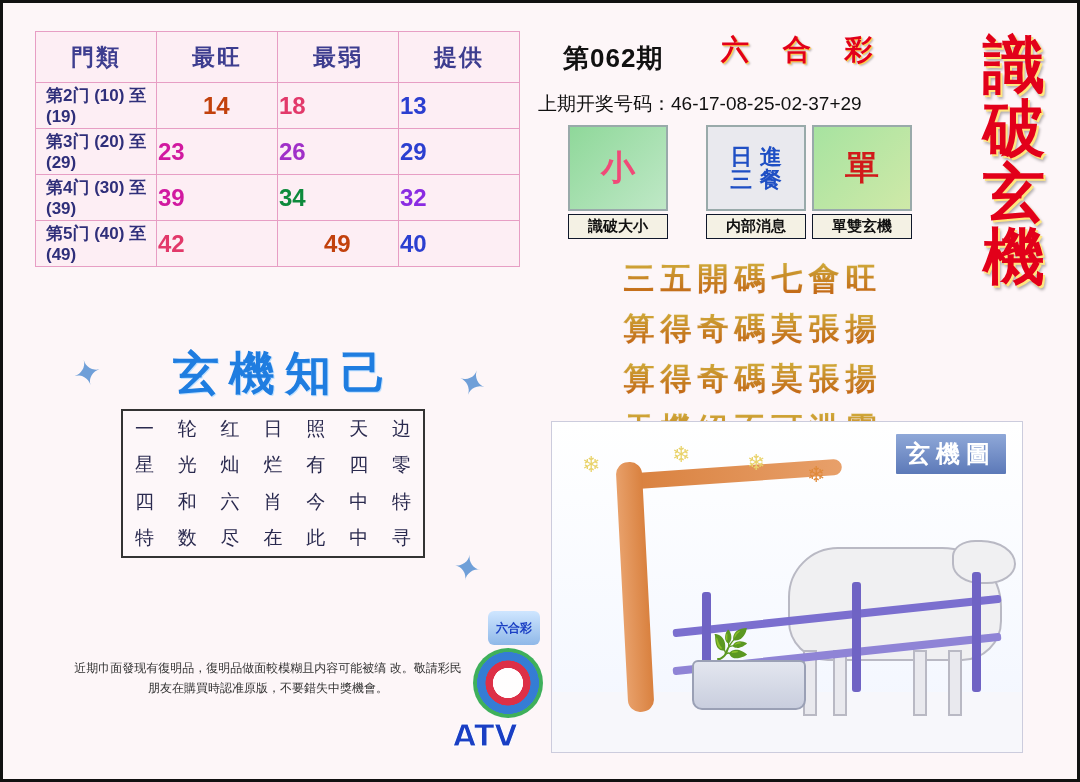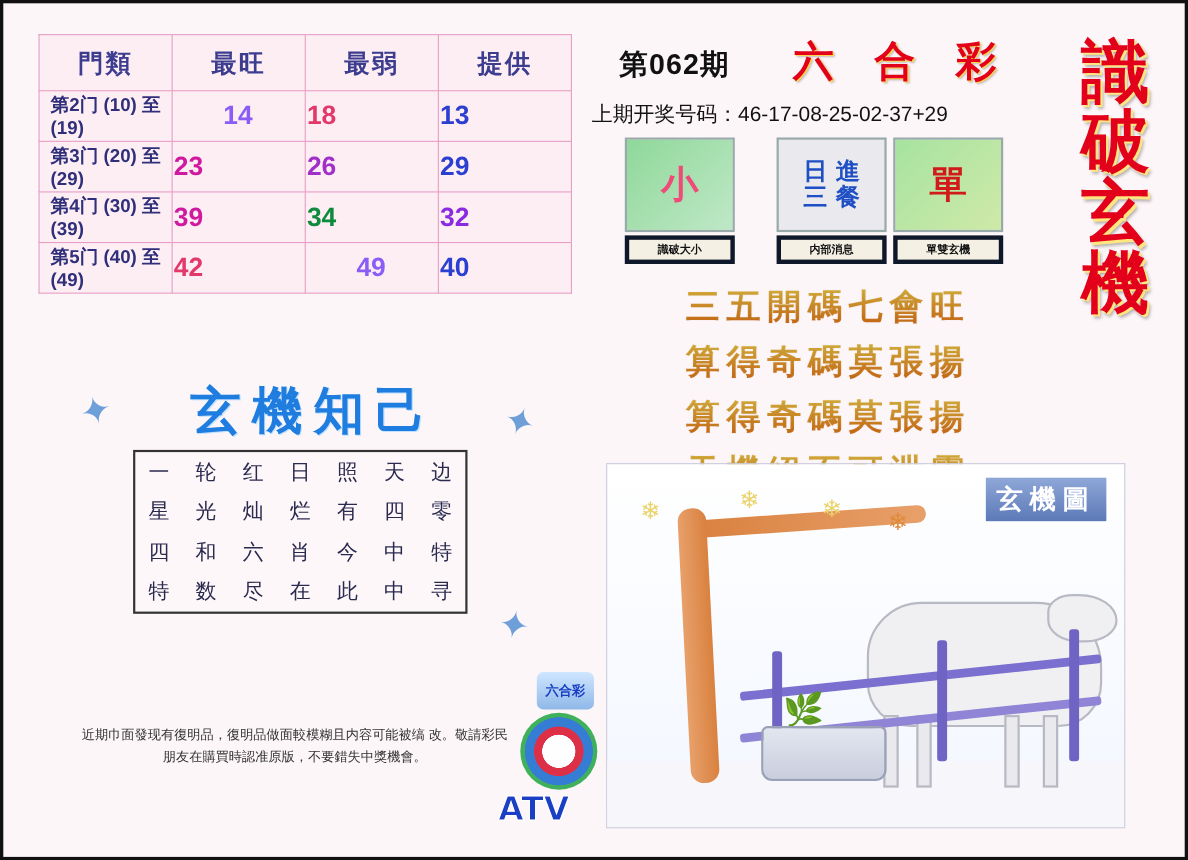--- a/index.html
+++ b/index.html
@@ -40,34 +40,34 @@
     letter-spacing:2px;
   }
   td.gate{
     font-size:17px;color:#2f2f7a;text-align:left;padding-left:10px;
     letter-spacing:0px;
   }
   td.num{font-size:24px;}
   .c-green{color:#0e8a3c;}
   .c-red{color:#e2396a;}
   .c-blue{color:#2b3fd0;}
-  .c-pink{color:#8b5cf6;padding-left:46px;}
+  .c-pink{color:#c2410c;padding-left:46px;}
   .c-purple{color:#a030c8;}
   .c-violet{color:#8a2be2;}
   .c-magenta{color:#d119a0;}
 
   
   .issue{
     position:absolute;left:560px;top:38px;
     font-size:26px;font-weight:bold;color:#111;
     letter-spacing:1px;
   }
   .lotto-title{
     position:absolute;left:718px;top:28px;
-    font-size:37px;font-weight:bold;
+    font-size:28px;font-weight:bold;
     color:#e2001a;
     letter-spacing:12px;
     font-family:"DejaVu Sans", sans-serif;
     text-shadow:1px 1px 0 #ffd34d, 2px 2px 2px rgba(0,0,0,.25);
   }
   .lastdraw{
     position:absolute;left:535px;top:88px;
     font-size:19px;font-weight:normal;color:#111;
     letter-spacing:0px;
   }
@@ -86,22 +86,22 @@
 
   
   .boxes{position:absolute;left:565px;top:122px;width:360px;height:130px;}
   .pbox{position:absolute;width:100px;}
   .pbox .img{
     height:82px;border:2px solid #9aa;
     display:flex;align-items:center;justify-content:center;
     font-size:34px;font-weight:bold;font-family:"DejaVu Sans",sans-serif;
   }
   .pbox .cap{
-    margin-top:3px;border:4px solid #0f172a;background:#f4f1e4;
-    font-size:10px;text-align:center;padding:2px 0;color:#111;font-weight:bold;
+    margin-top:3px;border:1px solid #0f172a;background:#f4f1e4;
+    font-size:15px;text-align:center;padding:2px 0;color:#111;font-weight:bold;
   }
   #box1{left:0;}
   #box1 .img{background:linear-gradient(135deg,#8fd89a,#bfe8c6);color:#f04a78;}
   #box2{left:122px;margin-left:16px;}
   #box2 .img{background:#e9e9ee;color:#1f4fc4;flex-direction:column;font-size:22px;line-height:1.05;}
   #box3{left:244px;}
   #box3 .img{background:linear-gradient(135deg,#a7e3a0,#cfe9a8);color:#d11a1a;}
 
   
   .poem{

